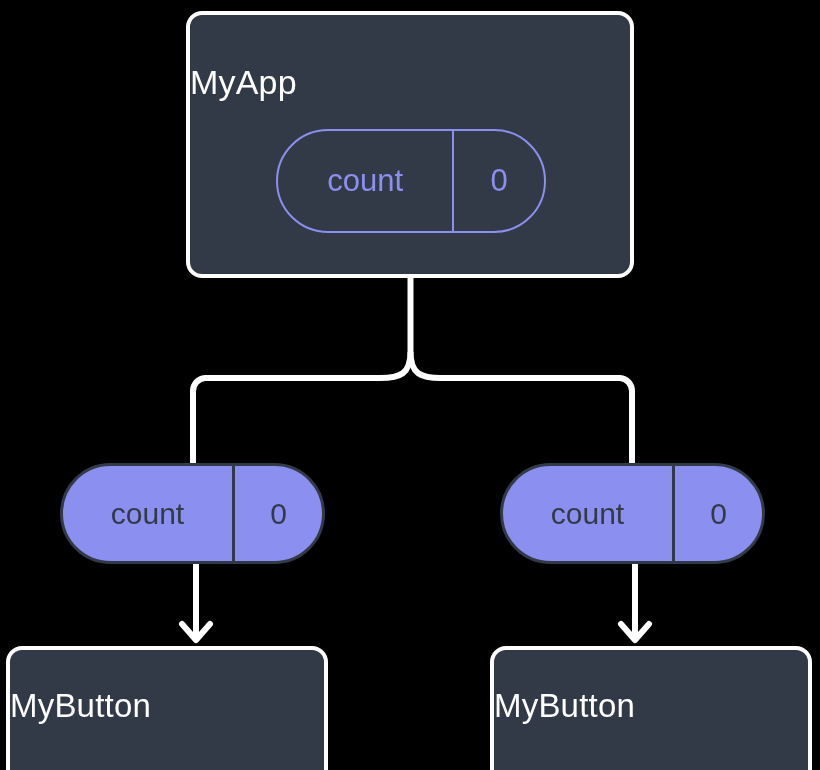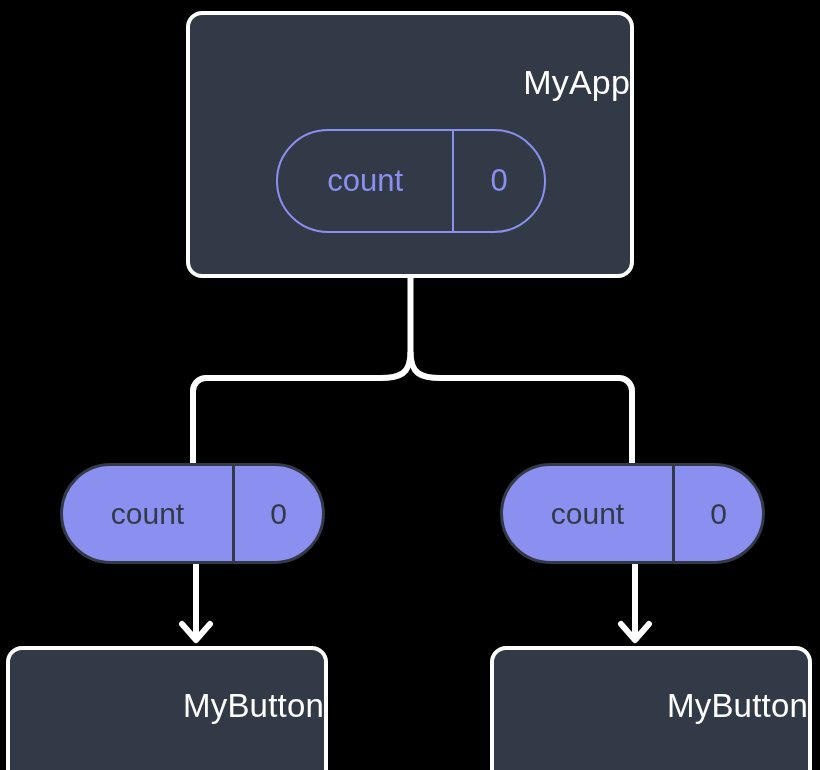--- a/index.html
+++ b/index.html
@@ -36,21 +36,21 @@
     box-sizing: border-box;
     background: #333a47;
     border: 4px solid #ffffff;
     border-radius: 16px;
     color: #ffffff;
   }
   .box-title {
     position: absolute;
     left: 0;
     right: 0;
-    text-align: right;
+    text-align: left;
     color: #ffffff;
     font-weight: 400;
     letter-spacing: 0.2px;
     white-space: nowrap;
   }
 
   #node-myapp {
     left: 186px;
     top: 11px;
     width: 448px;

